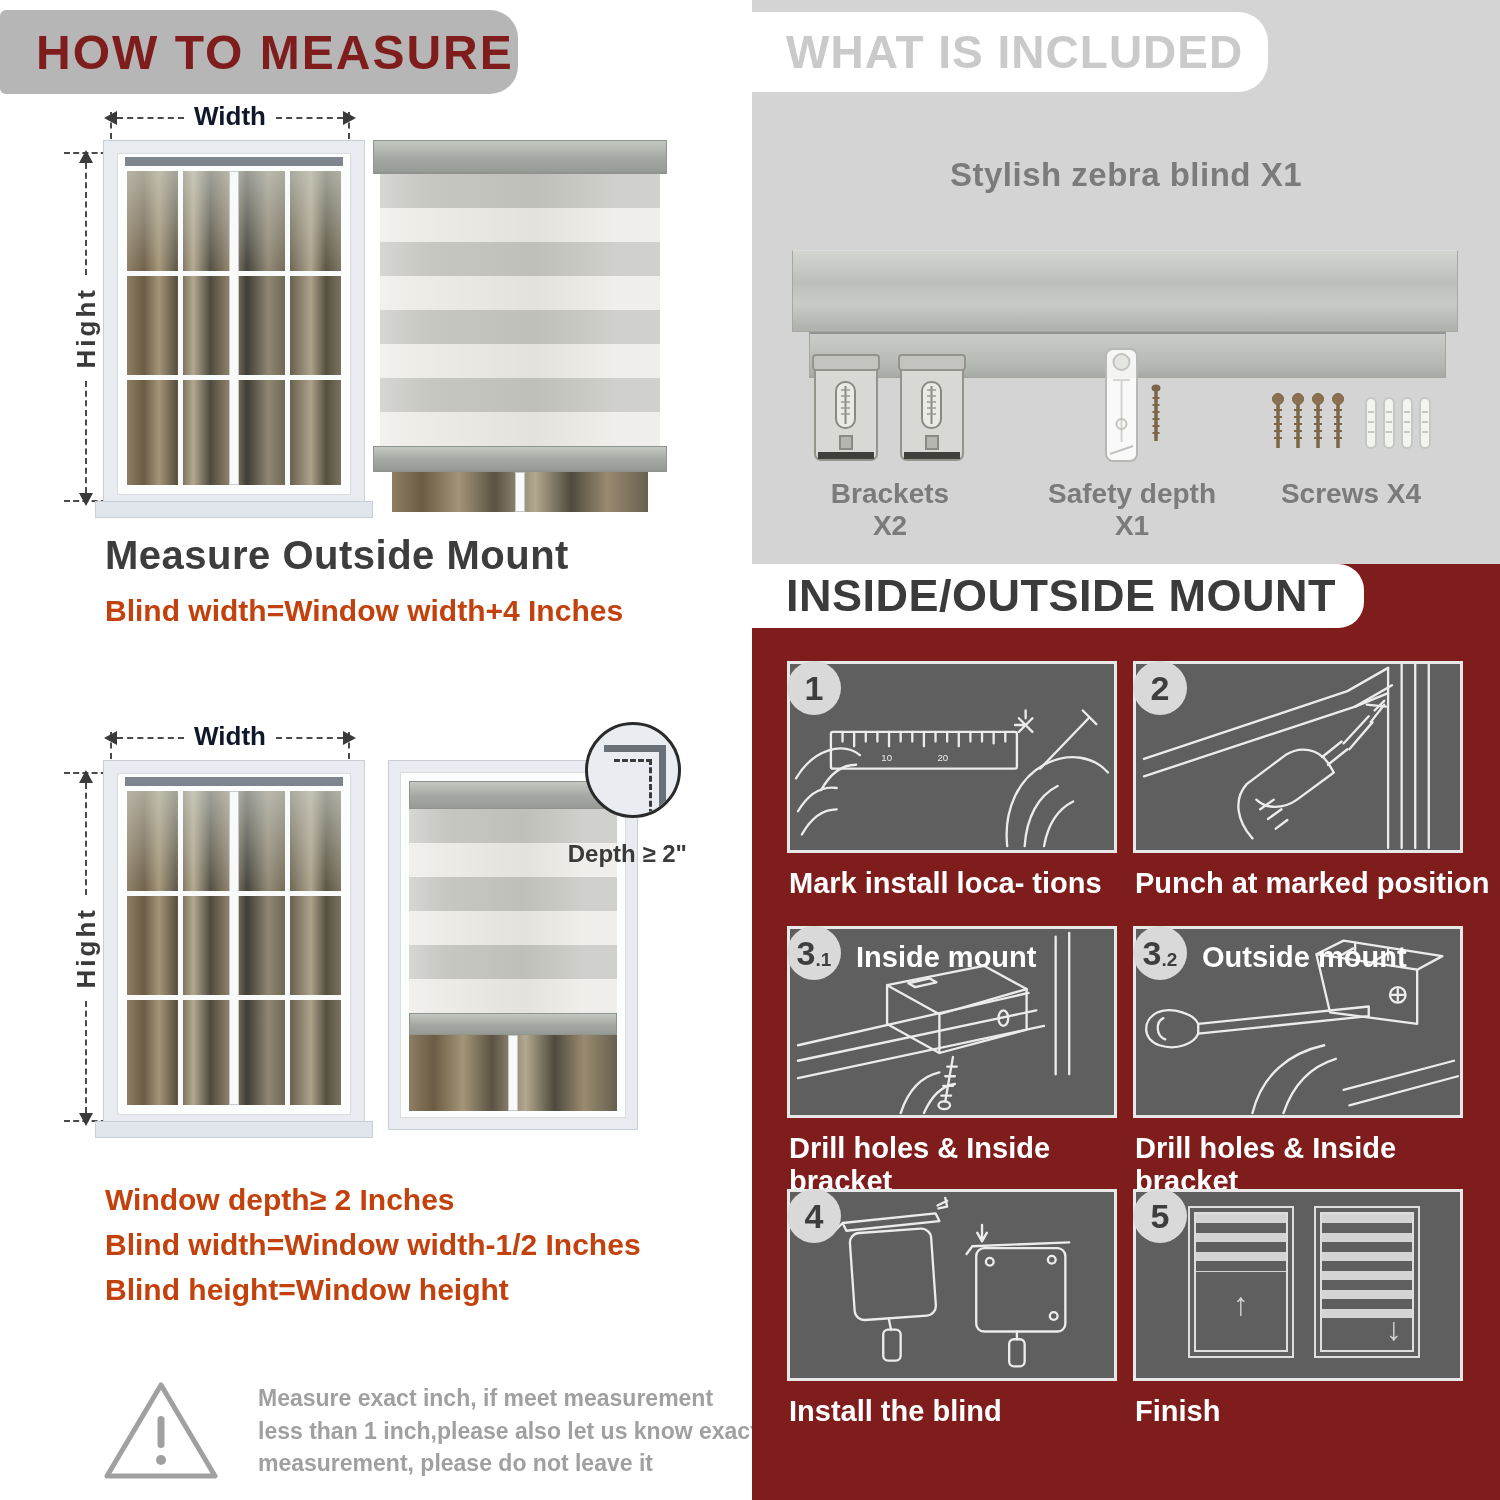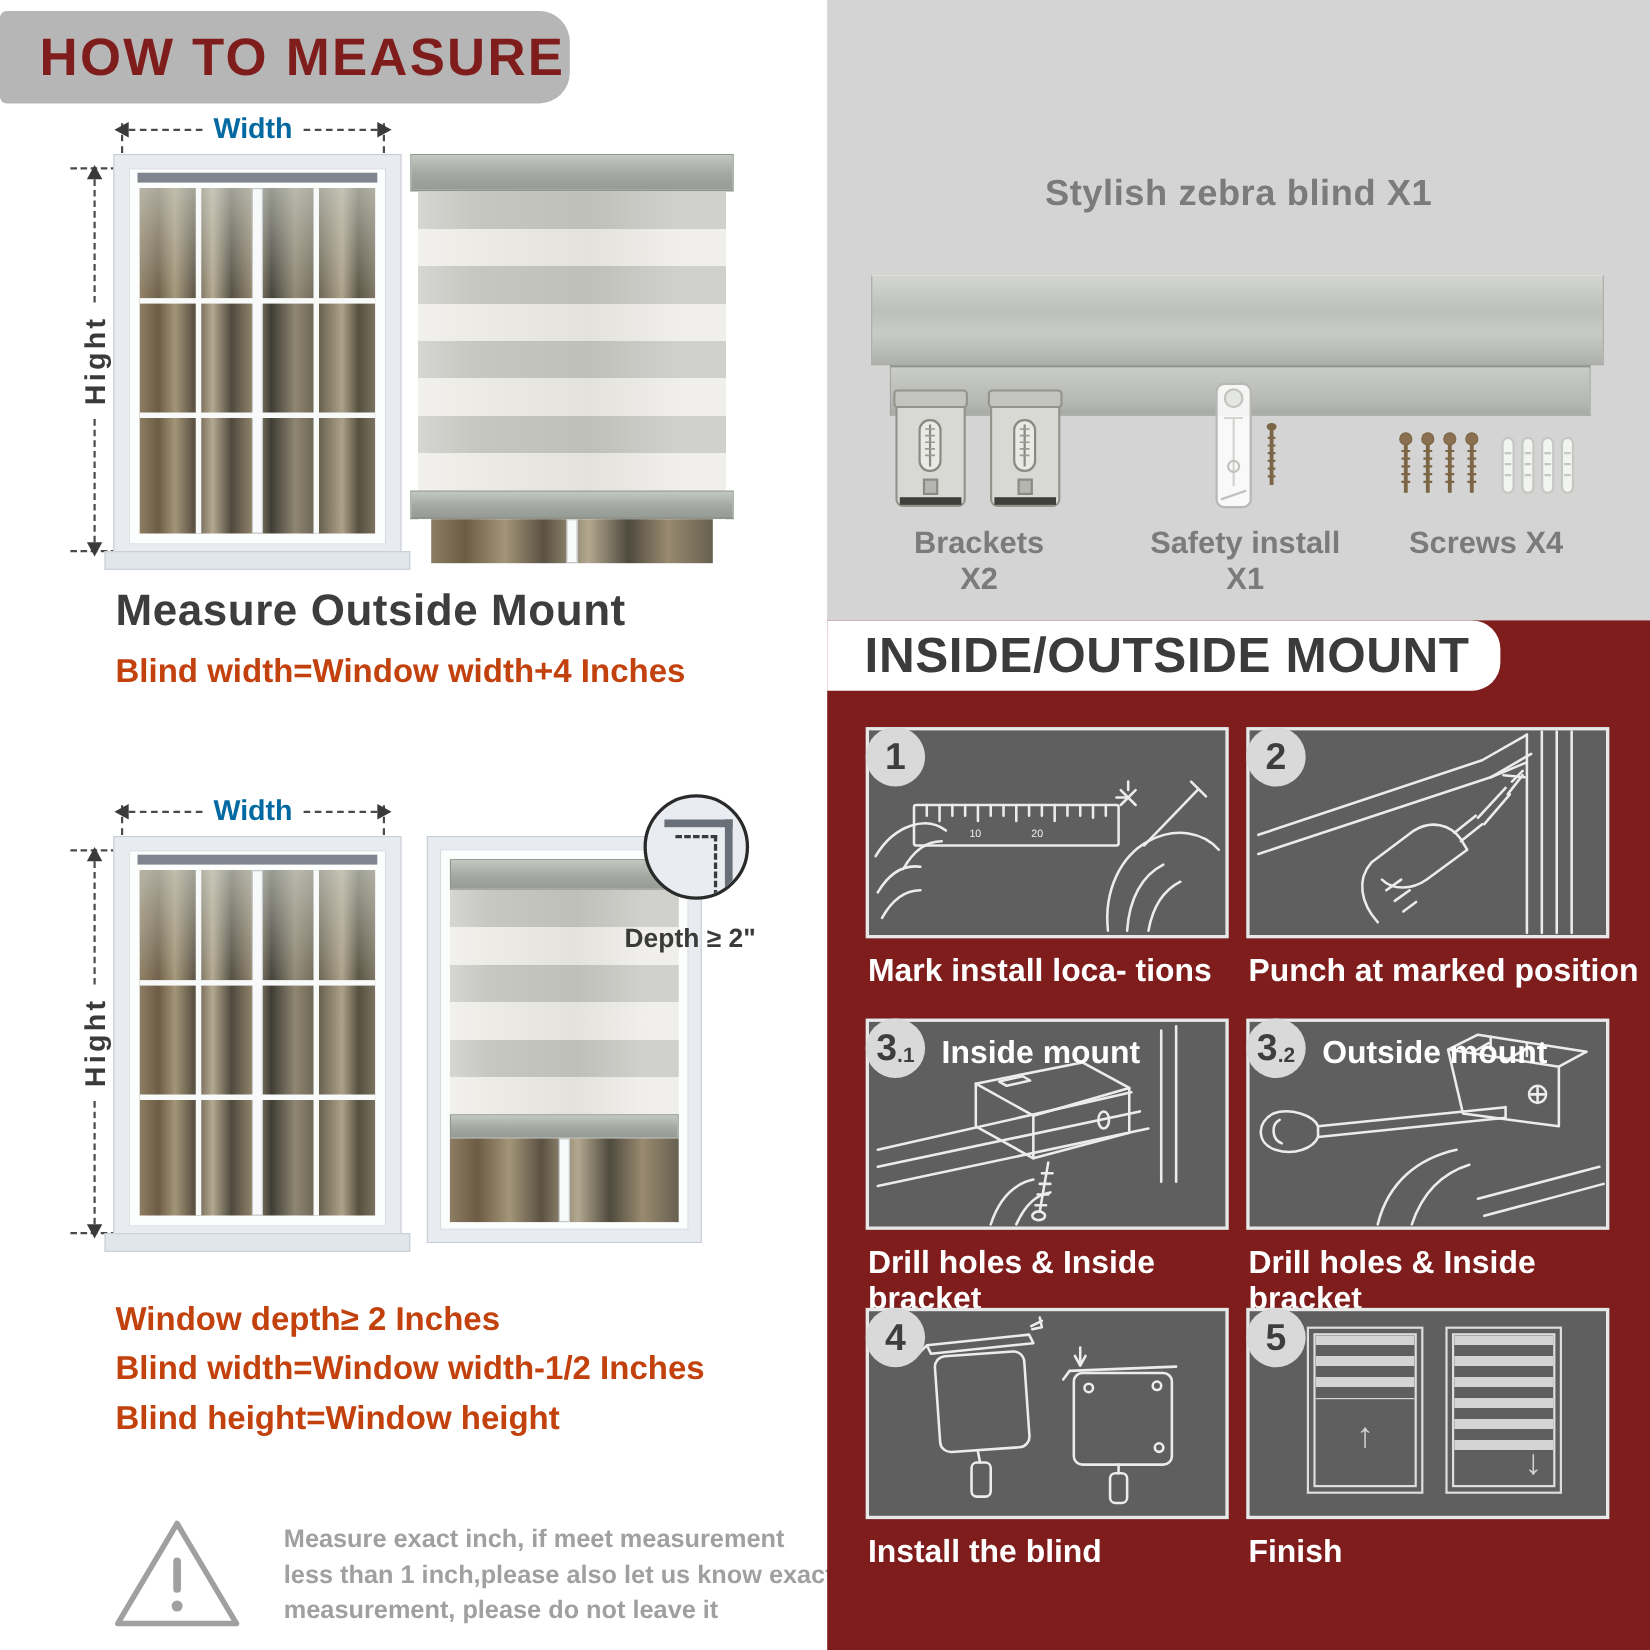--- a/index.html
+++ b/index.html
@@ -9,21 +9,21 @@
     background:#ffffff; font-family:"Liberation Sans", sans-serif;
   }
   
   .hdr-how {
     position:absolute; left:0; top:10px; width:518px; height:84px;
     background:#b5b6b5; border-radius:6px 28px 28px 6px;
     display:flex; align-items:center; padding-left:36px;
     color:#7f1d1d; font-size:48px; font-weight:bold; letter-spacing:2px;
   }
   
-  .harrow { position:absolute; display:flex; align-items:center; color:#0369a1; font-weight:bold; font-size:26px; }
+  .harrow { position:absolute; display:flex; align-items:center; color:#0f172a; font-weight:bold; font-size:26px; }
   .harrow .hd { flex:1; border-top:2px dashed #4a4a4a; height:0; }
   .tri-l { width:0;height:0;border-top:7px solid transparent;border-bottom:7px solid transparent;border-right:13px solid #3a3a3a; }
   .tri-r { width:0;height:0;border-top:7px solid transparent;border-bottom:7px solid transparent;border-left:13px solid #3a3a3a; }
   .harrow .lbl { padding:0 10px; transform:translateY(-2px); }
   .vtick { position:absolute; border-left:2px dashed #4a4a4a; width:0; }
   .htick { position:absolute; border-top:2px dashed #4a4a4a; height:0; }
   .varrow { position:absolute; display:flex; flex-direction:column; align-items:center; color:#3a3a3a; font-weight:bold; font-size:26px; }
   .varrow .vd { flex:1; border-left:2px dashed #4a4a4a; width:0; }
   .tri-u { width:0;height:0;border-left:7px solid transparent;border-right:7px solid transparent;border-bottom:13px solid #3a3a3a; }
   .tri-d { width:0;height:0;border-left:7px solid transparent;border-right:7px solid transparent;border-top:13px solid #3a3a3a; }
@@ -223,20 +223,23 @@
   </div>
 
   <svg class="warn-icon" width="122" height="106" viewBox="0 0 122 106">
     <path d="M61 7 L115 98 L7 98 Z" fill="none" stroke="#a0a0a0" stroke-width="5" stroke-linejoin="round"></path>
     <rect x="57.5" y="38" width="7" height="32" rx="3.5" fill="#a0a0a0"></rect>
     <circle cx="61" cy="82" r="5" fill="#a0a0a0"></circle>
   </svg>
   <p class="warn-text">Measure exact inch, if meet measurement less than 1 inch,please also let us know exact measurement, please do not leave it</p>
 
   <div class="included-sec">
+    <div class="hdr-incl">
+      <span>WHAT IS INCLUDED</span>
+    </div>
     <div class="product-label">Stylish zebra blind X1</div>
 
     <div class="headrail-main"></div>
     <div class="headrail-lip"></div>
 
     <svg class="item-img" style="left:60px;top:352px;" width="156" height="116" viewBox="0 0 156 116">
       <g>
         <rect x="3" y="10" width="62" height="98" rx="6" fill="#d8d9d5" stroke="#94948c" stroke-width="2"></rect>
         <rect x="1" y="3" width="66" height="15" rx="3" fill="#c3c4bf" stroke="#94948c" stroke-width="2"></rect>
         <rect x="24" y="30" width="19" height="46" rx="9" fill="#e9eae6" stroke="#8a8a82" stroke-width="2"></rect>
@@ -304,21 +307,21 @@
             <path d="M2 14 h6 M2 24 h6 M2 34 h6" fill="none"></path>
           </g>
         <g transform="translate(150,6)">
             <rect x="0" y="0" width="10" height="50" rx="5"></rect>
             <path d="M2 14 h6 M2 24 h6 M2 34 h6" fill="none"></path>
           </g>
       </g>
     </svg>
 
     <div class="item-label" style="left:60px;width:156px;text-align:center;">Brackets X2</div>
-    <div class="item-label" style="left:280px;width:200px;">Safety install X1</div>
+    <div class="item-label" style="left:280px;width:200px;">Safety depth X1</div>
     <div class="item-label" style="left:518px;width:162px;">Screws X4</div>
   </div>
 
   <div class="strip"></div>
 
   <div class="mount-sec">
     <div class="hdr-mount">
       <span>INSIDE/OUTSIDE MOUNT</span>
     </div>
 

